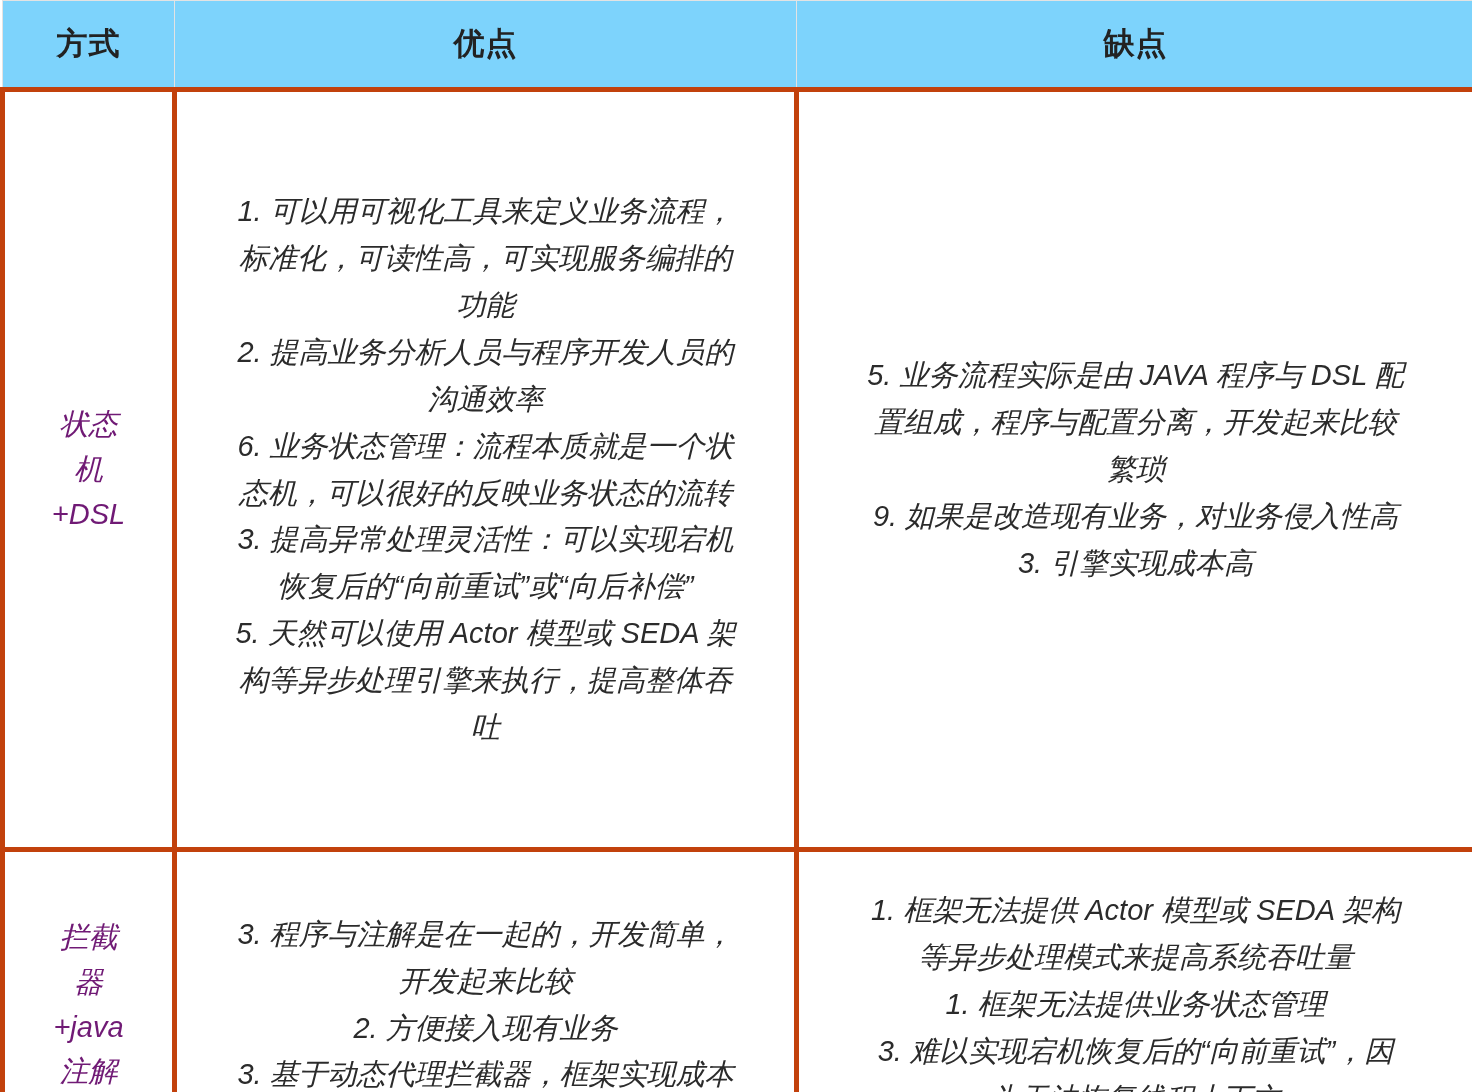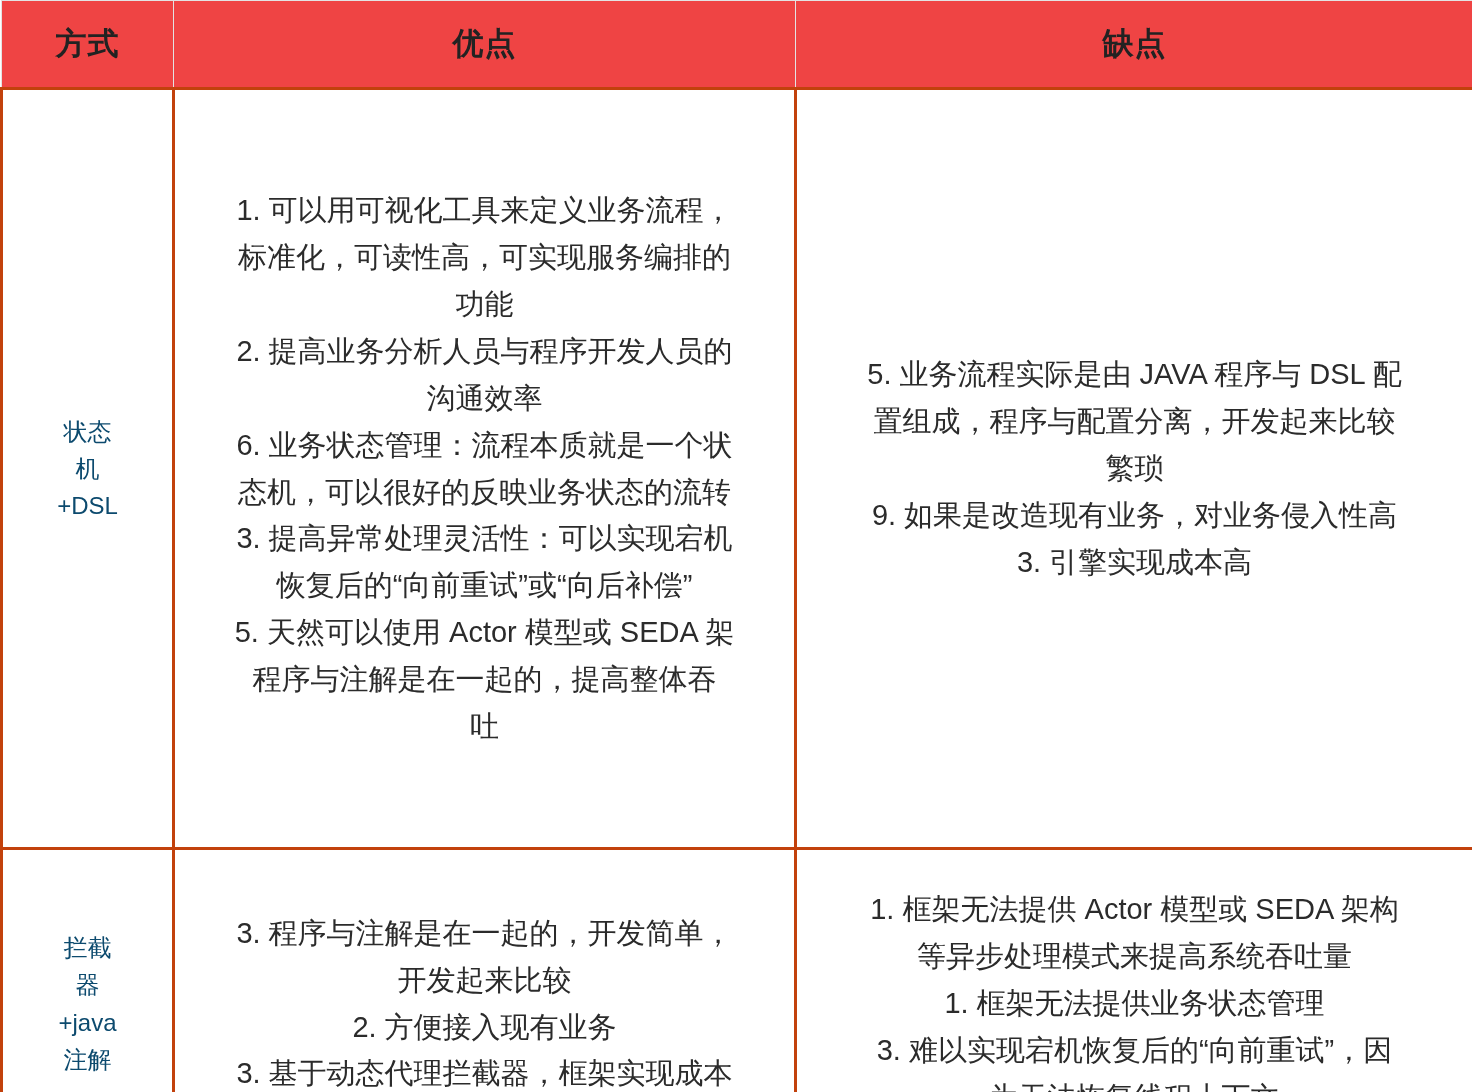--- a/index.html
+++ b/index.html
@@ -21,46 +21,47 @@
   table.compare {
     width: 1472px;
     border-collapse: collapse;
     table-layout: fixed;
   }
   table.compare col.c1 { width: 172px; }
   table.compare col.c2 { width: 622px; }
   table.compare col.c3 { width: 678px; }
 
   thead th {
-    background: #ef4444;
+    background: #7dd3fc;
     border: 1px solid #e3e3e3;
     border-top: 1px solid #e3e3e3;
     font-size: 31px;
     font-weight: bold;
     color: #222;
     padding: 22px 10px;
     text-align: center;
     vertical-align: middle;
     letter-spacing: 1px;
   }
   tbody td {
-    border: 3px solid #c2410c;
+    border: 5px solid #c2410c;
     vertical-align: middle;
     text-align: center;
     font-size: 29px;
     line-height: 1.62;
     color: #2b2b2b;
     padding: 26px 22px;
     box-sizing: border-box;
+    font-style: italic;
   }
   tbody td.method {
-    font-size: 24px;
+    font-size: 29px;
     line-height: 1.55;
     padding: 26px 6px;
-    color: #0c4a6e;
+    color: #701a75;
   }
   .lines p {
     margin: 0;
     padding: 0;
   }
   .row-tall td { height: 760px; }
   .row-short td { height: 310px; }
   .method-line { display: block; }
 </style>
 </head>
@@ -94,21 +95,21 @@
             <p>1. 可以用可视化工具来定义业务流程，</p>
             <p>标准化，可读性高，可实现服务编排的</p>
             <p>功能</p>
             <p>2. 提高业务分析人员与程序开发人员的</p>
             <p>沟通效率</p>
             <p>6. 业务状态管理：流程本质就是一个状</p>
             <p>态机，可以很好的反映业务状态的流转</p>
             <p>3. 提高异常处理灵活性：可以实现宕机</p>
             <p>恢复后的“向前重试”或“向后补偿”</p>
             <p>5. 天然可以使用 Actor 模型或 SEDA 架</p>
-            <p>程序与注解是在一起的，提高整体吞</p>
+            <p>构等异步处理引擎来执行，提高整体吞</p>
             <p>吐</p>
           </div>
         </td>
         <td>
           <div class="lines">
             <p>5. 业务流程实际是由 JAVA 程序与 DSL 配</p>
             <p>置组成，程序与配置分离，开发起来比较</p>
             <p>繁琐</p>
             <p>9. 如果是改造现有业务，对业务侵入性高</p>
             <p>3. 引擎实现成本高</p>

